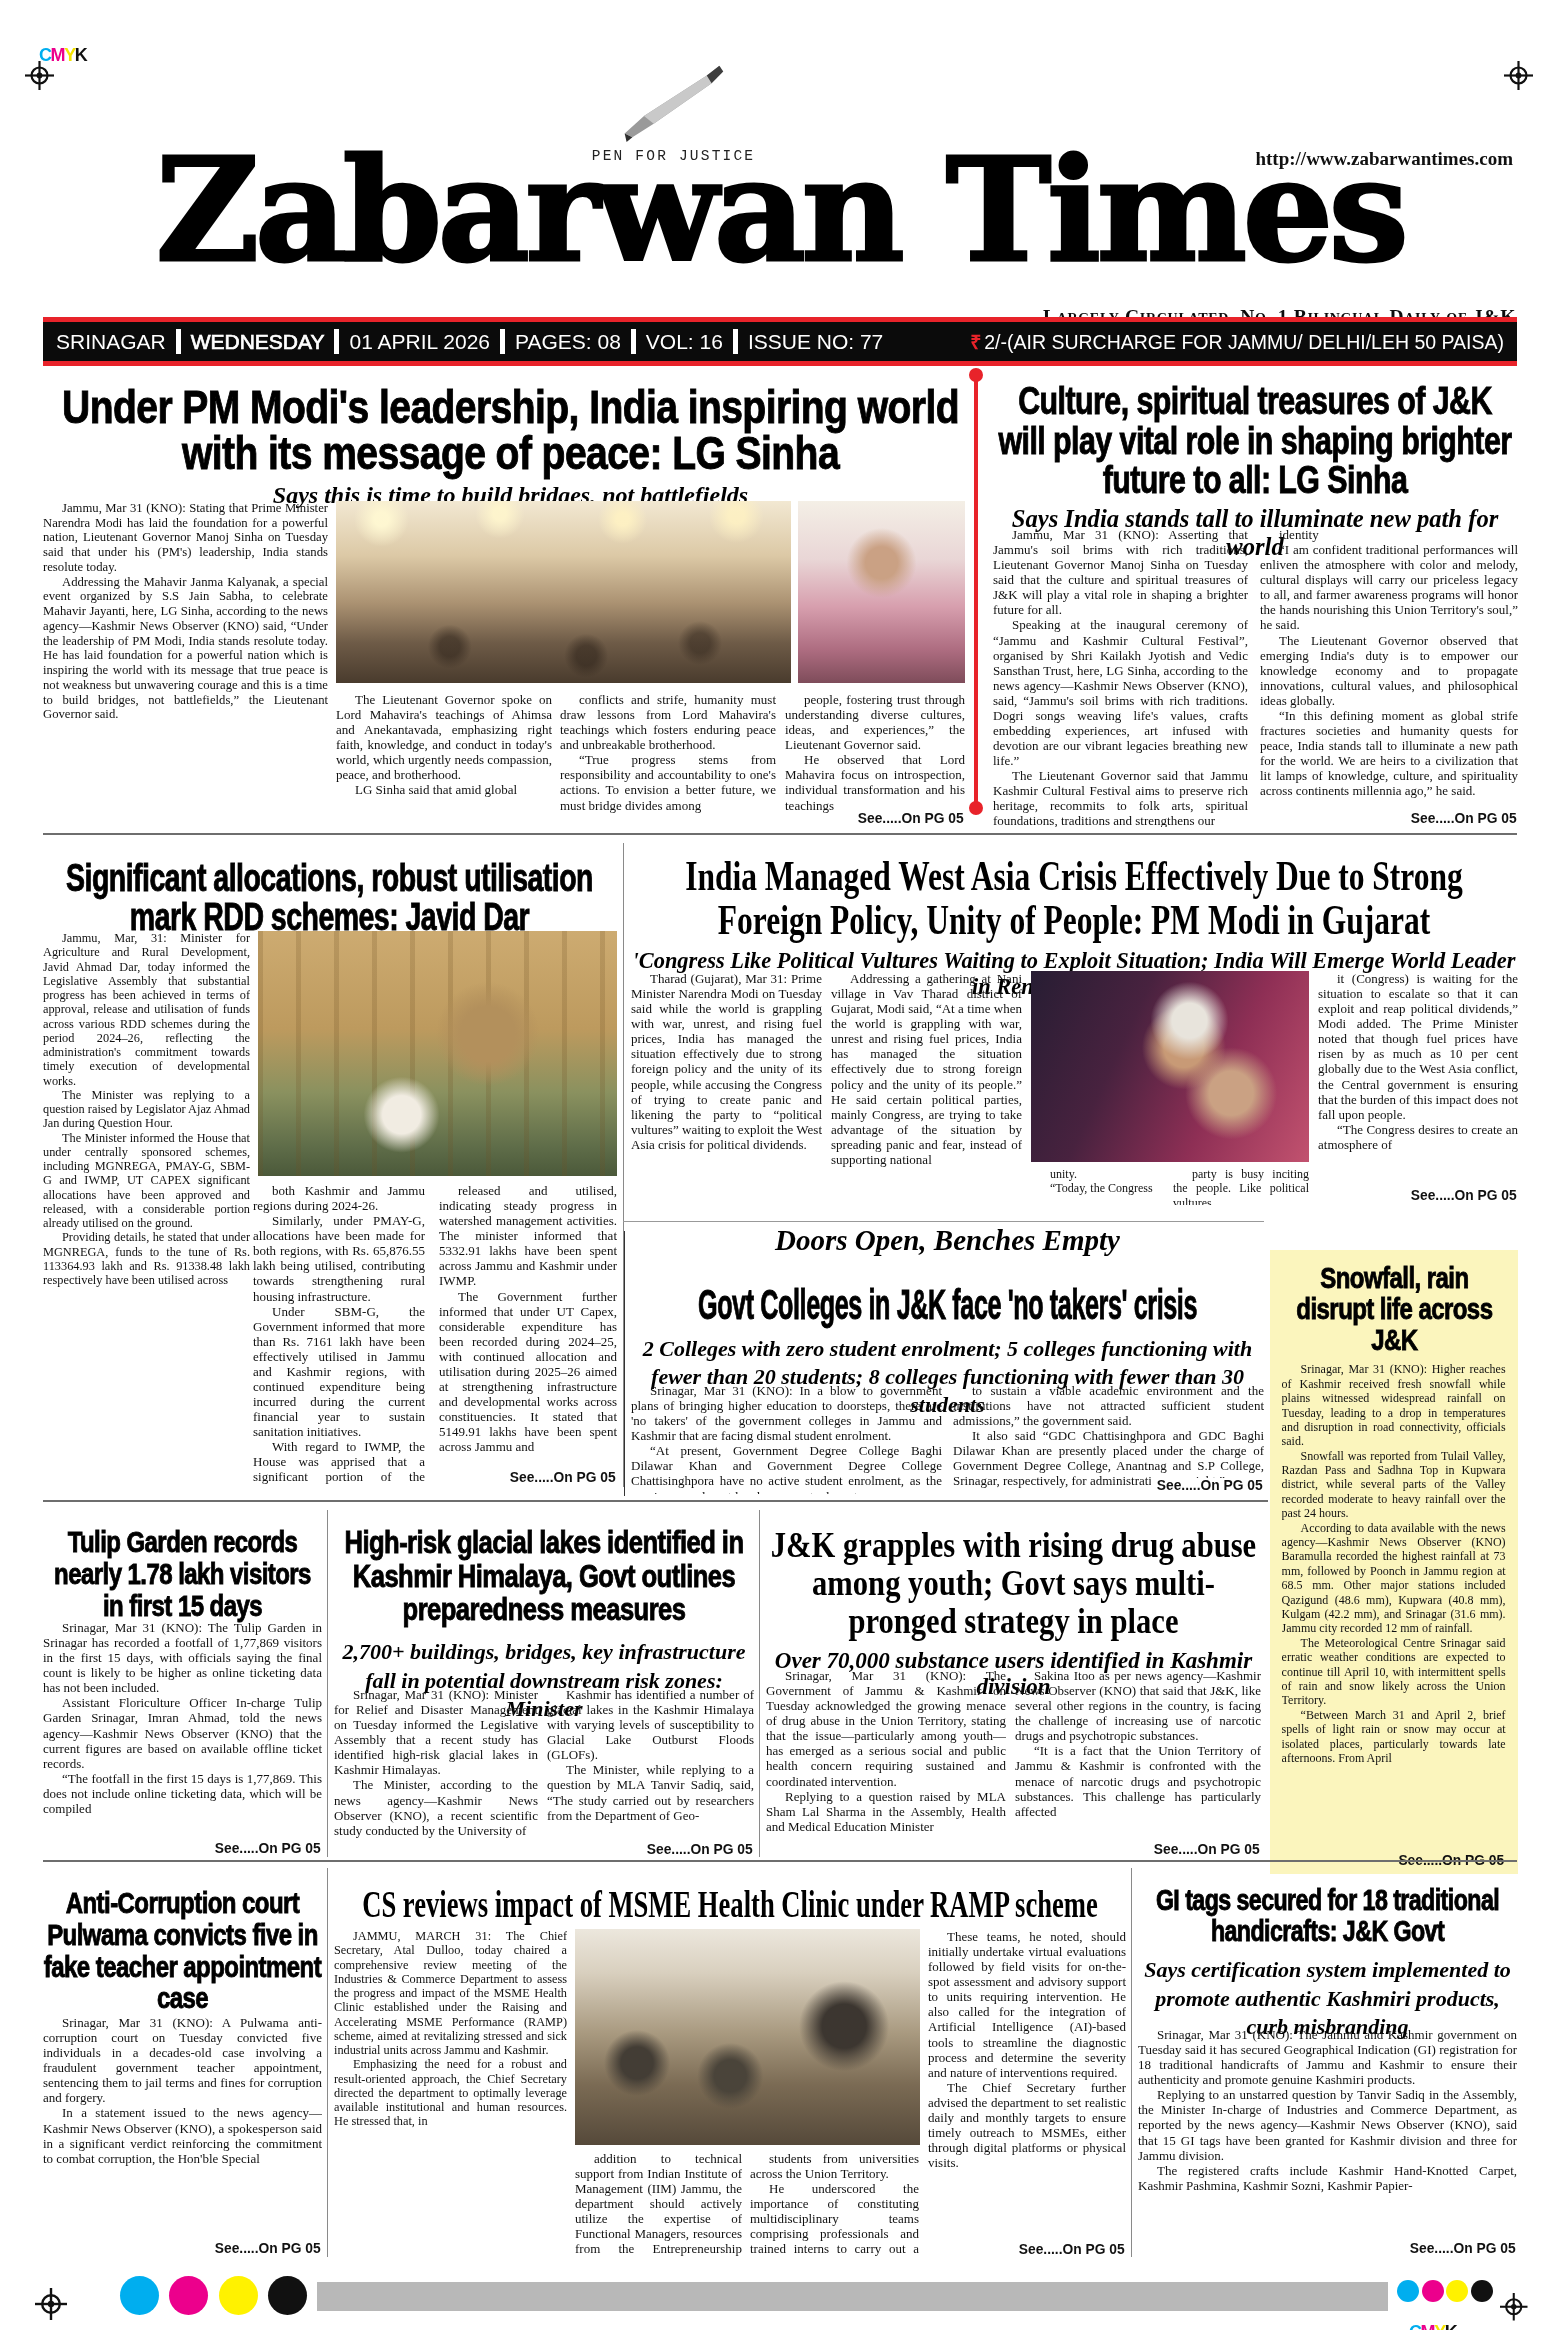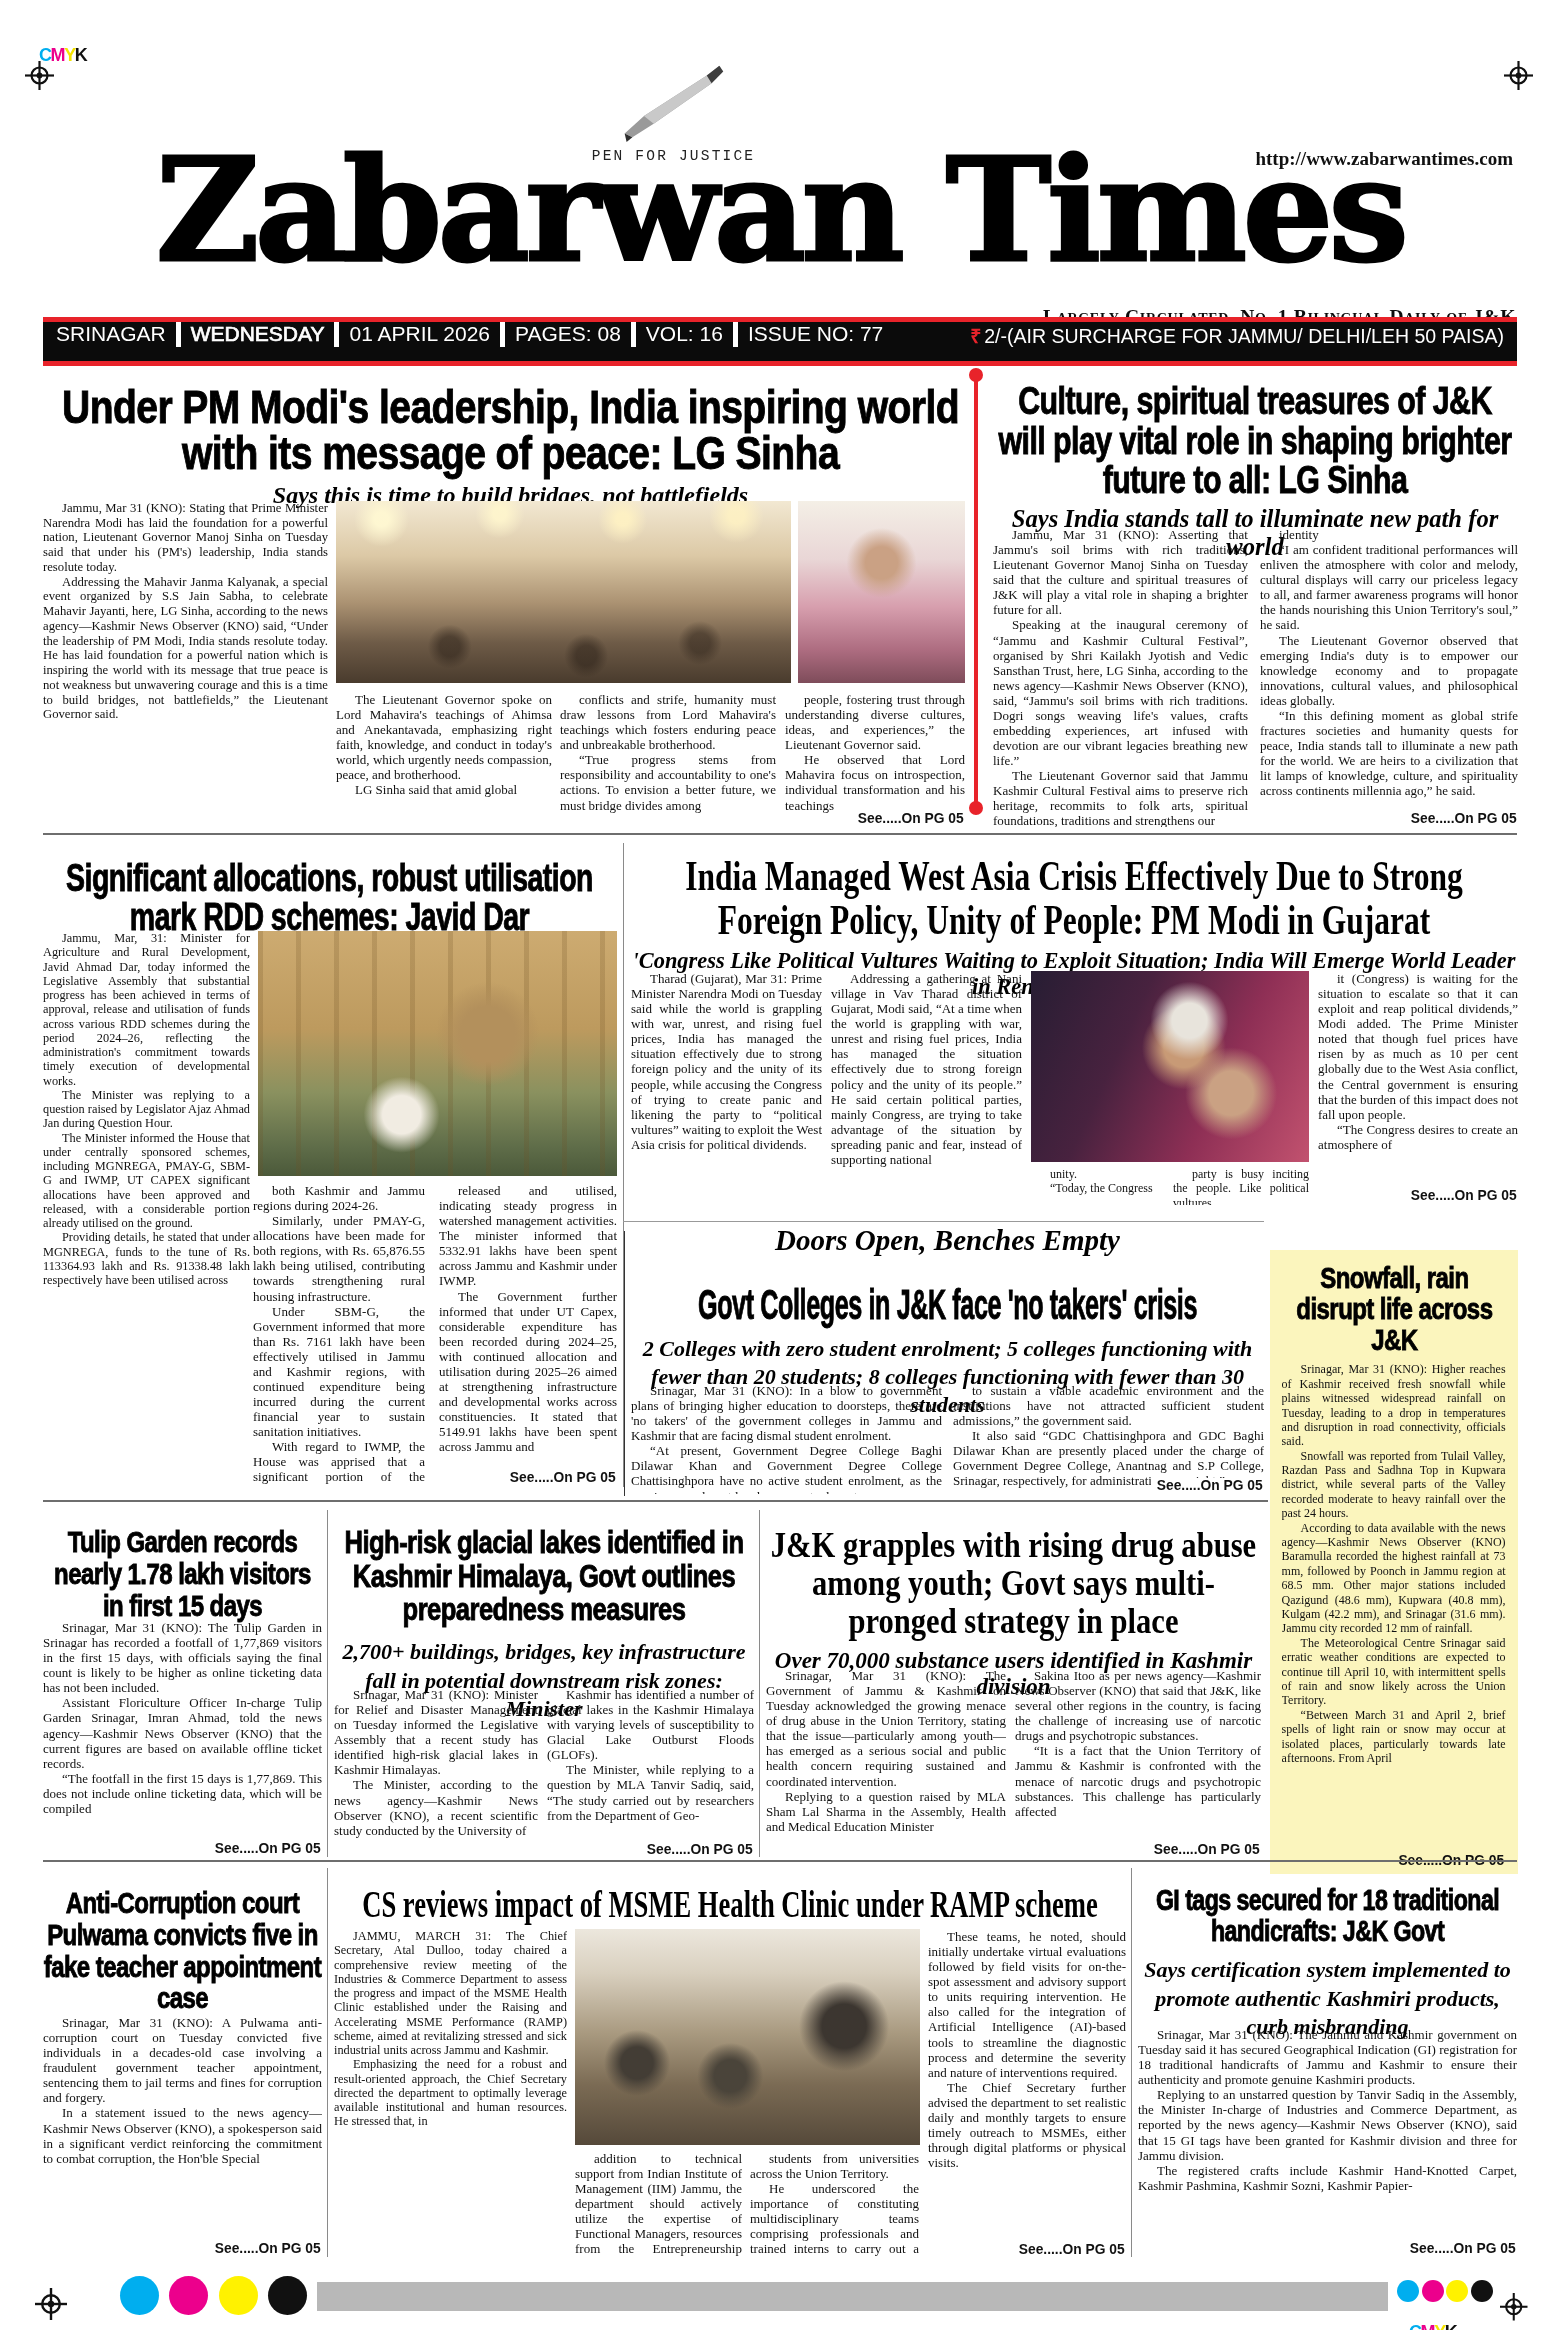--- a/index.html
+++ b/index.html
@@ -32,21 +32,21 @@
   .cmyk-word { font-family:"Liberation Sans",sans-serif; font-weight:700; font-size:18px; letter-spacing:-1.4px; }
   .cmyk-word .c{color:#00aeef}.cmyk-word .m{color:#ec008c}.cmyk-word .y{color:#f5e400}.cmyk-word .k{color:#111}
   .masthead { font-family:"DejaVu Serif","Liberation Serif",serif; font-weight:700; font-size:142px; line-height:1.02;
               letter-spacing:-4.3px; -webkit-text-stroke:2.9px #000; color:#000; text-align:center; white-space:nowrap; }
   .pen-tag { font-family:Liberation Mono, monospace; font-size:14.5px; letter-spacing:2.2px; color:#222;
              text-transform:uppercase; text-align:center; }
   .site-url { font-family:"Liberation Serif",serif; font-weight:700; font-size:19px; text-align:right; }
   .circ { font-family:"Liberation Serif",serif; font-weight:700; font-size:19.5px; letter-spacing:0.7px;
           font-variant:small-caps; text-align:right; color:#0c0c0c; }
   .datebar { position:absolute; left:43px; top:317px; width:1474px; height:49px; background:#0b0b0b;
-             border-top:5px solid #e8232a; border-bottom:5px solid #e8232a; display:flex; align-items:flex-start;
+             border-top:5px solid #e8232a; border-bottom:5px solid #e8232a; display:flex; align-items:center;
              justify-content:space-between; color:#fff; font-family:"Liberation Sans",sans-serif; font-size:21px;
              padding:0 13px; }
   .datebar .seg { white-space:nowrap; }
   .datebar .strong { -webkit-text-stroke:0.7px #fff; }
   .datebar .div { width:5px; height:24.6px; background:#fff; margin:0 10px; display:inline-block; }
   .dleft { display:flex; align-items:center; }
   .rupee { color:#e8232a; font-weight:700; margin-right:2.9px; }
 
   
   .photo { position:absolute; }

